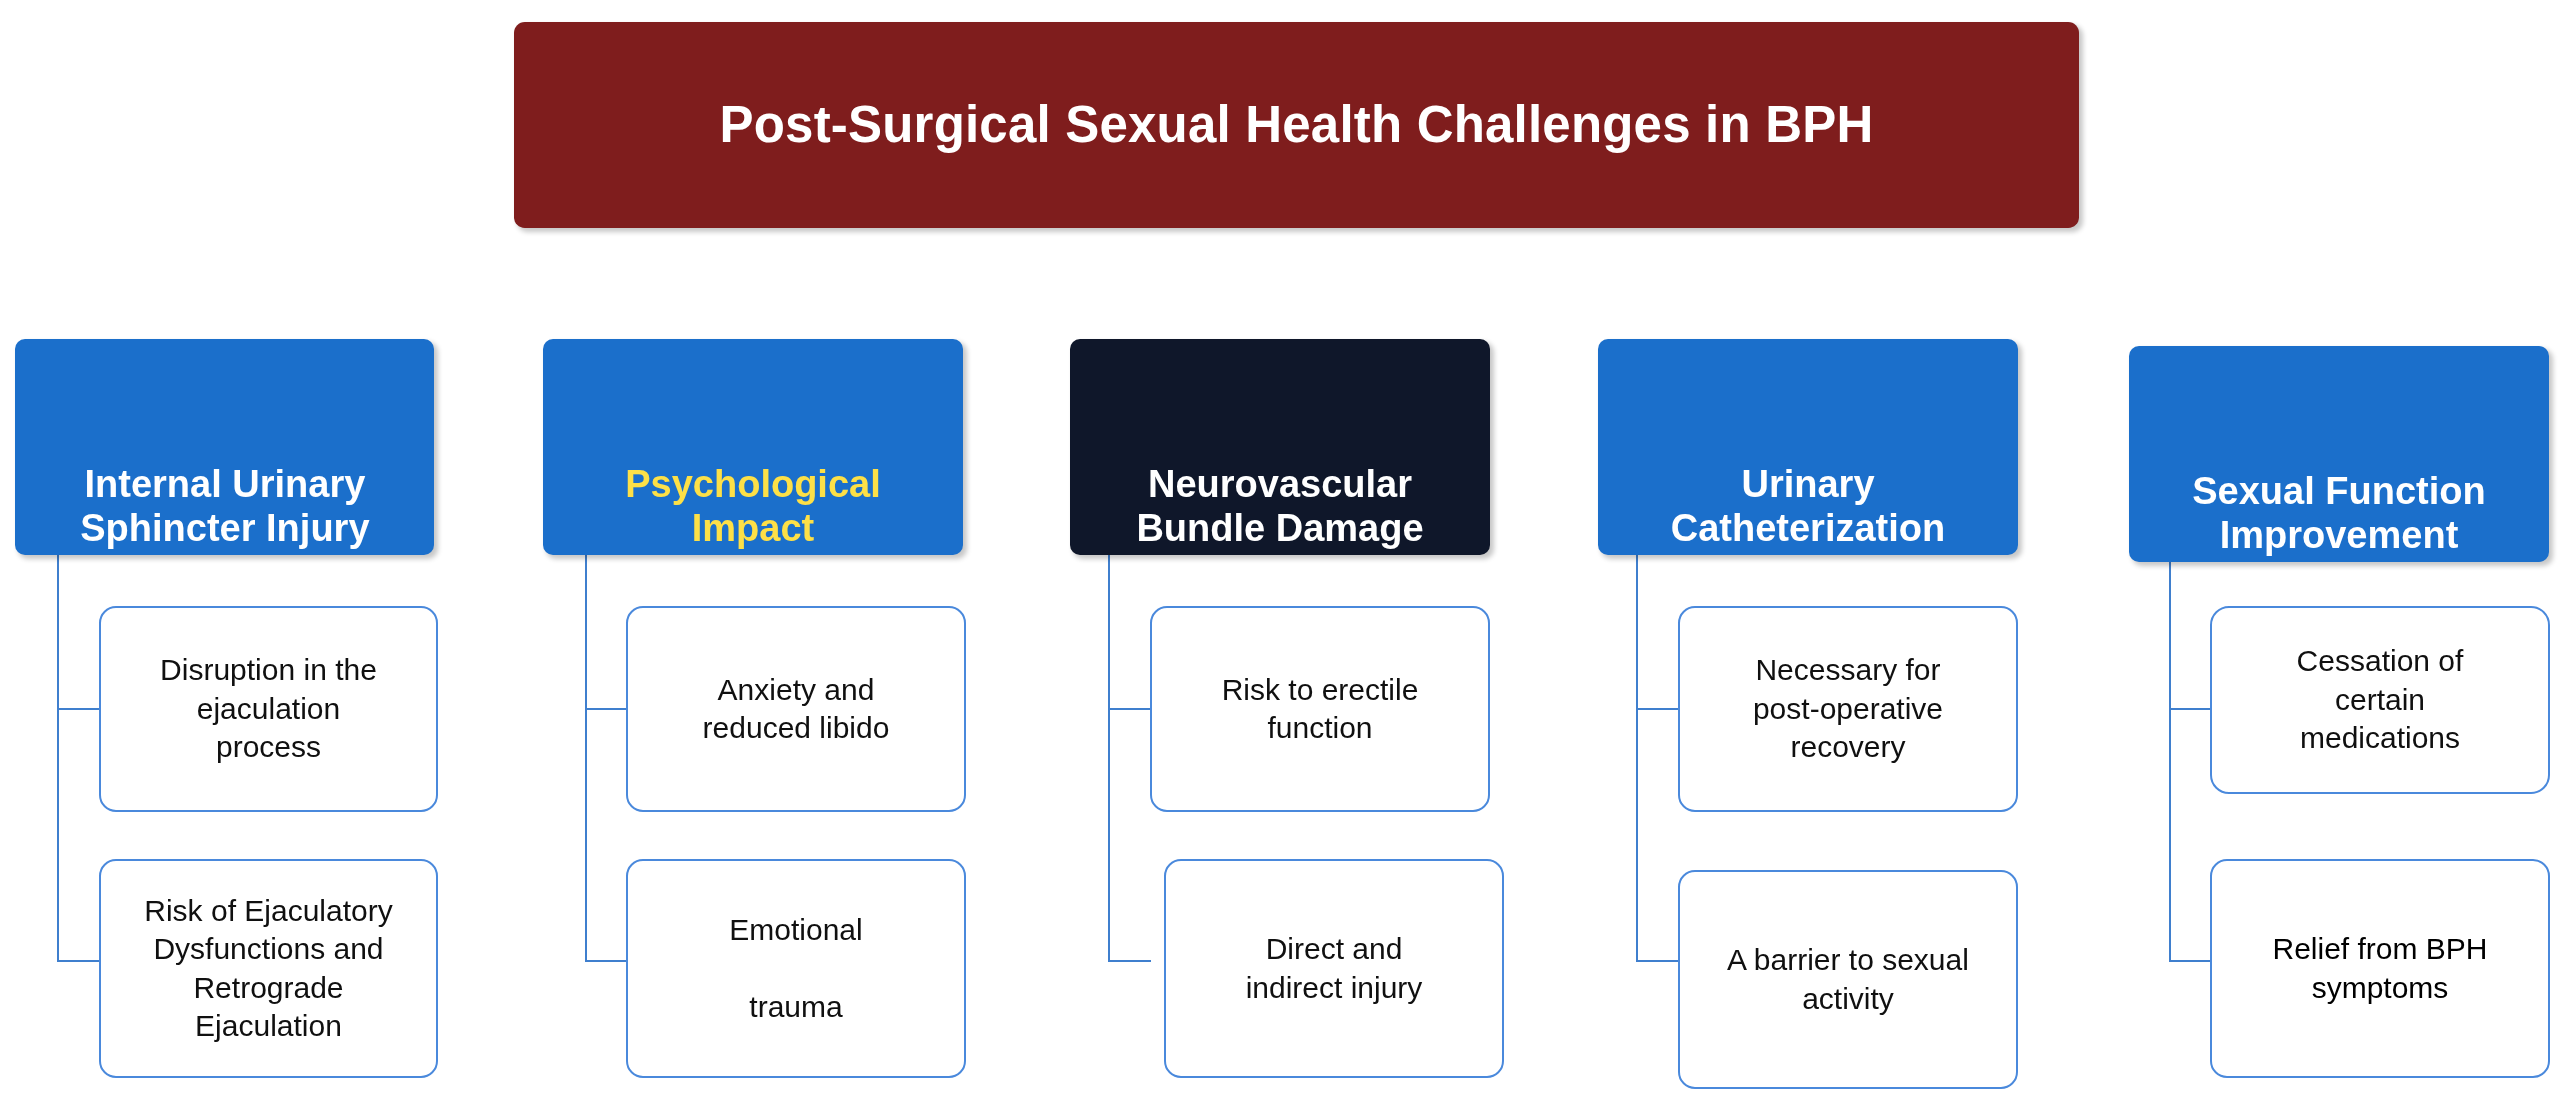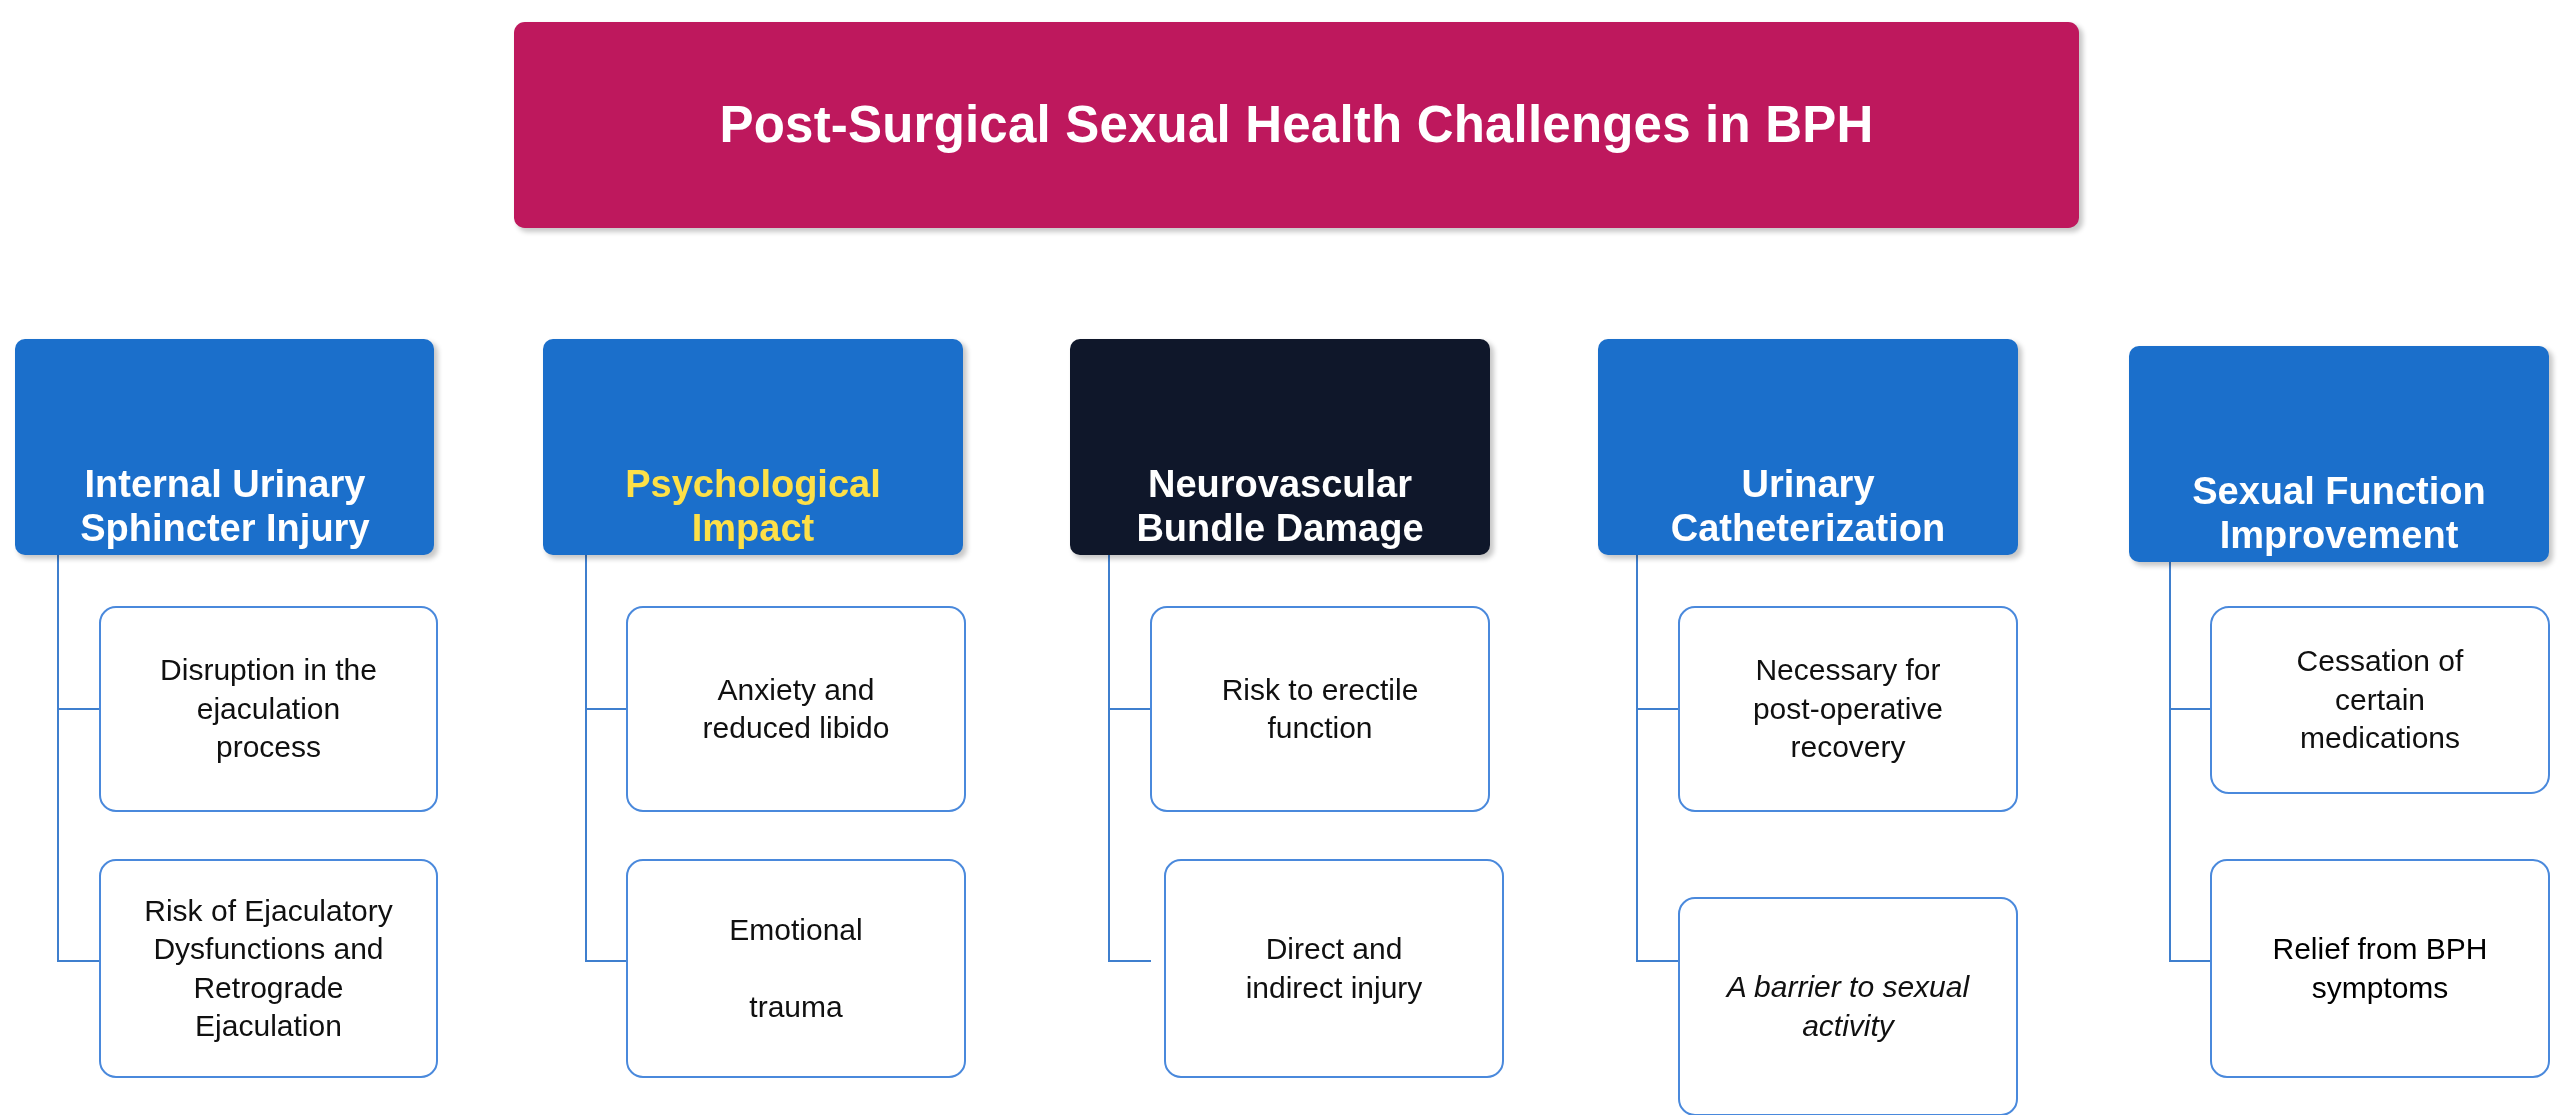--- a/index.html
+++ b/index.html
@@ -104,21 +104,21 @@
     position: absolute;
     height: 2.3px;
     background: #3f7fce;
   }
 </style>
 </head>
 <body>
 
 <div id="canvas" style="background: rgb(255, 255, 255);">
 
-  <div class="title-box" style="background: #be185d;">
+  <div class="title-box" style="background: #7f1d1d;">
     <div class="title-text" style="color: rgb(255, 255, 255);">Post-Surgical Sexual Health Challenges in BPH</div>
   </div>
 
   <div class="column">
     <div class="trunk" style="left: 57px; top: 554px; height: 408px; background: rgb(63, 127, 206);"></div>
     <div class="stub" style="left: 57px; top: 708px; width: 43px; background: rgb(63, 127, 206);"></div>
     <div class="stub" style="left: 57px; top: 960px; width: 43px; background: rgb(63, 127, 206);"></div>
 
     <div class="header-box" style="left: 15.4px; top: 339px; width: 419px; height: 216px; background: rgb(27, 111, 203);">
       <div class="header-text" style="color: rgb(255, 255, 255);">Internal Urinary
@@ -191,21 +191,21 @@
       <div class="header-text" style="color: rgb(255, 255, 255);">Urinary
 Catheterization</div>
     </div>
 
     <div class="leaf-box" style="left: 1678px; top: 606px; width: 340px; height: 206px; border-color: rgb(74, 137, 220);">
       <div class="leaf-text" style="color: rgb(16, 16, 16);">Necessary for
 post-operative
 recovery</div>
     </div>
 
-    <div class="leaf-box" style="left: 1678px; top: 897px; width: 340px; height: 219px; border-color: rgb(74, 137, 220); font-style: italic;">
+    <div class="leaf-box" style="left: 1678px; top: 870px; width: 340px; height: 219px; border-color: rgb(74, 137, 220);">
       <div class="leaf-text" style="color: rgb(16, 16, 16);">A barrier to sexual
 activity</div>
     </div>
   </div>
 
   <div class="column">
     <div class="trunk" style="left: 2169px; top: 562px; height: 400px; background: rgb(63, 127, 206);"></div>
     <div class="stub" style="left: 2169px; top: 708px; width: 43px; background: rgb(63, 127, 206);"></div>
     <div class="stub" style="left: 2169px; top: 960px; width: 43px; background: rgb(63, 127, 206);"></div>
 

